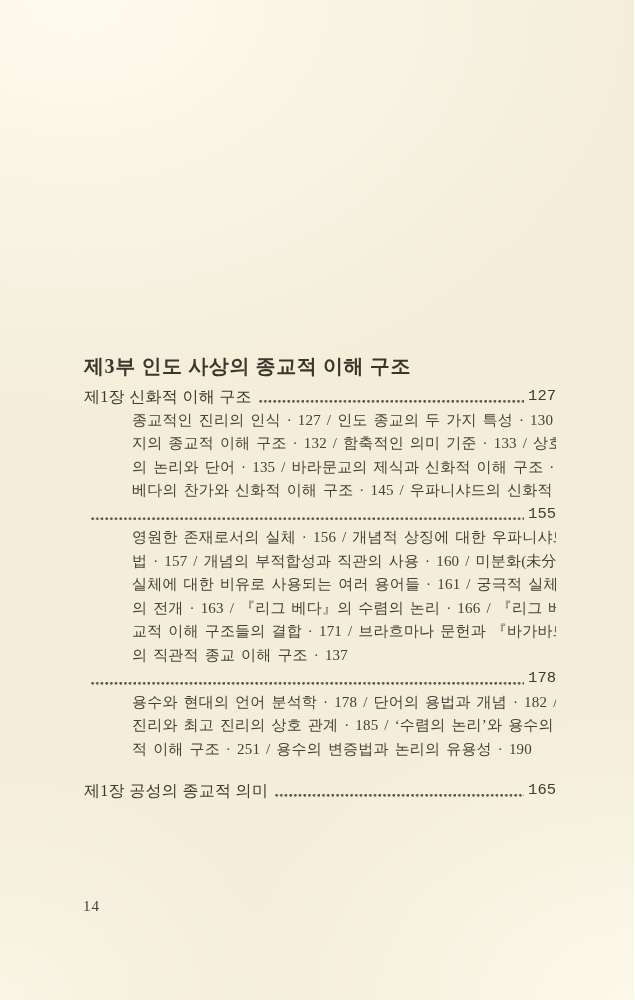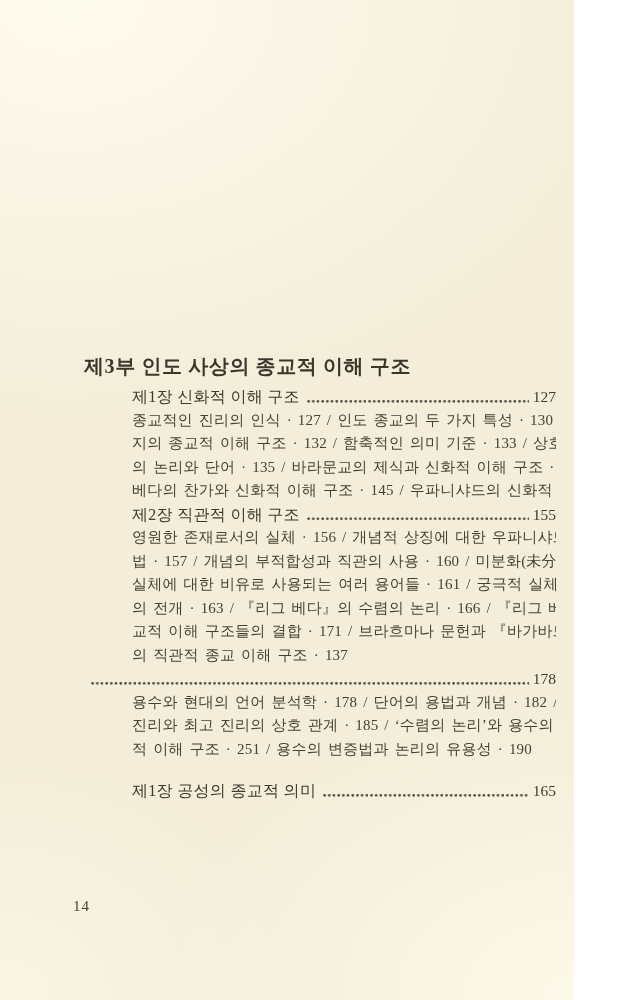--- a/index.html
+++ b/index.html
@@ -1,18 +1,18 @@
 <!DOCTYPE html>
 <html><head>
 <meta charset="utf-8">
 <style>
   html, body { margin: 0; padding: 0; }
   .page {
     position: relative;
-    width: 574px;
+    width: 634px;
     height: 1000px;
     overflow: hidden;
     font-family: "Liberation Serif", "DejaVu Serif", serif;
     color: #433d33;
     background:
       radial-gradient(ellipse 900px 650px at 12% 0%, rgba(255,252,240,0.95), rgba(255,252,240,0) 65%),
       radial-gradient(ellipse 700px 500px at 100% 100%, rgba(255,251,236,0.85), rgba(255,251,236,0) 60%),
       radial-gradient(ellipse 500px 400px at 0% 100%, rgba(253,249,233,0.7), rgba(253,249,233,0) 60%),
       #f3edd9;
   }
@@ -32,45 +32,46 @@
     white-space: nowrap;
   }
   .part-4 { margin-top: 18px; }
   .chapter-line {
     display: flex;
     line-height: 23.5px;
     height: 23.5px;
     font-size: 16px;
     color: #3e382e;
   }
-  .ch-label { white-space: nowrap; letter-spacing: 0.3px; margin-left: 48px; }
+  .ch-label { white-space: nowrap; letter-spacing: 0.3px; }
   .dots {
     flex: 1;
     margin: 0 4px 0 7px;
     background-image: radial-gradient(circle at 1.6px 16px, #5a544b 1.05px, rgba(0,0,0,0) 1.6px);
     background-size: 4.7px 23.5px;
     background-repeat: repeat-x;
   }
   .ch-page {
     white-space: nowrap;
     font-size: 15.5px;
     color: #413b31;
+    font-family: Liberation Mono, monospace;
   }
   .body { margin-left: 48px; font-size: 15px; color: #453f35; }
   .bline {
     line-height: 23.5px;
     height: 23.5px;
     white-space: nowrap;
     overflow: hidden;
     letter-spacing: 0.2px;
     word-spacing: 2px;
   }
   .page-number {
     position: absolute;
-    left: 73px;
+    left: 83px;
     top: 898px;
     font-size: 15px;
     letter-spacing: 1px;
     color: #45403a;
   }
 </style>
 </head>
 <body>
 
 <div class="page">
@@ -88,21 +89,20 @@
         <div class="body">
           <div class="bline">종교적인 진리의 인식 · 127 / 인도 종교의 두 가지 특성 · 130 / 세 가</div>
           <div class="bline">지의 종교적 이해 구조 · 132 / 함축적인 의미 기준 · 133 / 상호 배제</div>
           <div class="bline">의 논리와 단어 · 135 / 바라문교의 제식과 신화적 이해 구조 · 136 /</div>
           <div class="bline">베다의 찬가와 신화적 이해 구조 · 145 / 우파니샤드의 신화적 이해 구</div>
         </div>
       </div>
 
       <div class="chapter">
         <div class="chapter-line">
-          <span class="ch-label">제2장 직관적 이해 구조</span>
           <span class="dots"></span>
           <span class="ch-page">155</span>
         </div>
         <div class="body">
           <div class="bline">영원한 존재로서의 실체 · 156 / 개념적 상징에 대한 우파니샤드의 용</div>
           <div class="bline">법 · 157 / 개념의 부적합성과 직관의 사용 · 160 / 미분화(未分化)된</div>
           <div class="bline">실체에 대한 비유로 사용되는 여러 용어들 · 161 / 궁극적 실체와 세계</div>
           <div class="bline">의 전개 · 163 / 『리그 베다』의 수렴의 논리 · 166 / 『리그 베다』와 종</div>
           <div class="bline">교적 이해 구조들의 결합 · 171 / 브라흐마나 문헌과 『바가바드 기타』</div>
           <div class="bline">의 직관적 종교 이해 구조 · 137</div>

